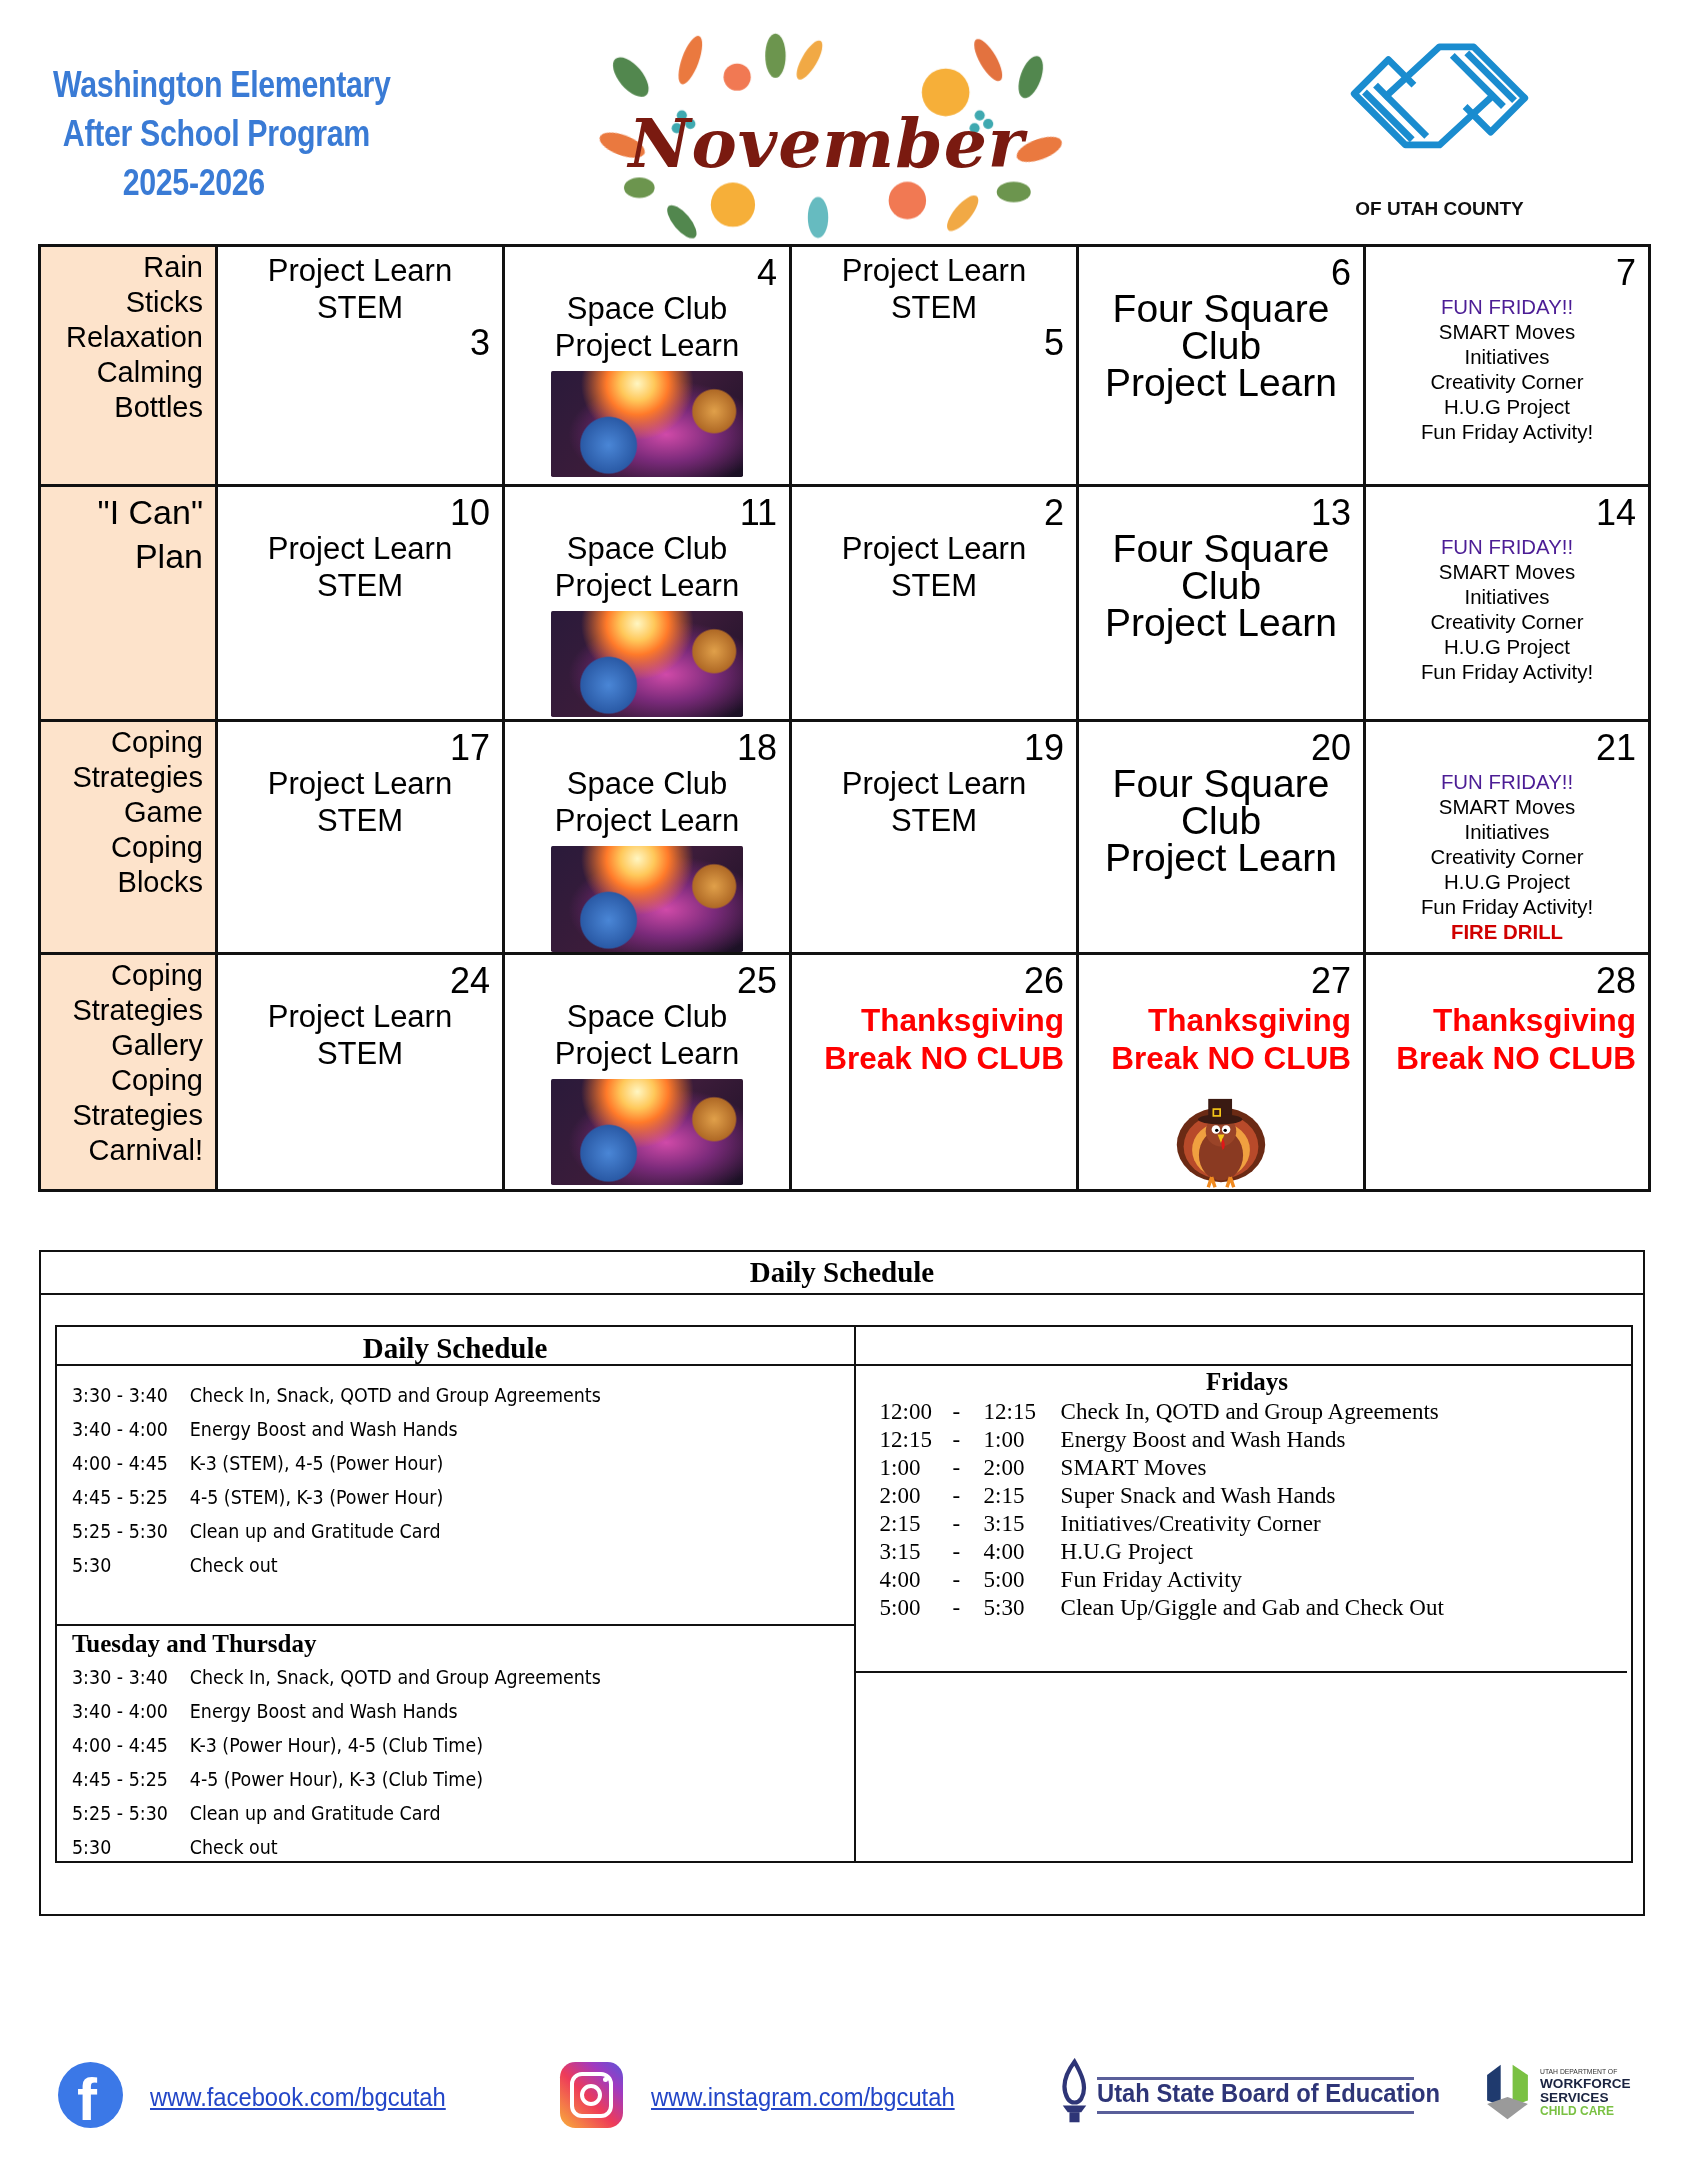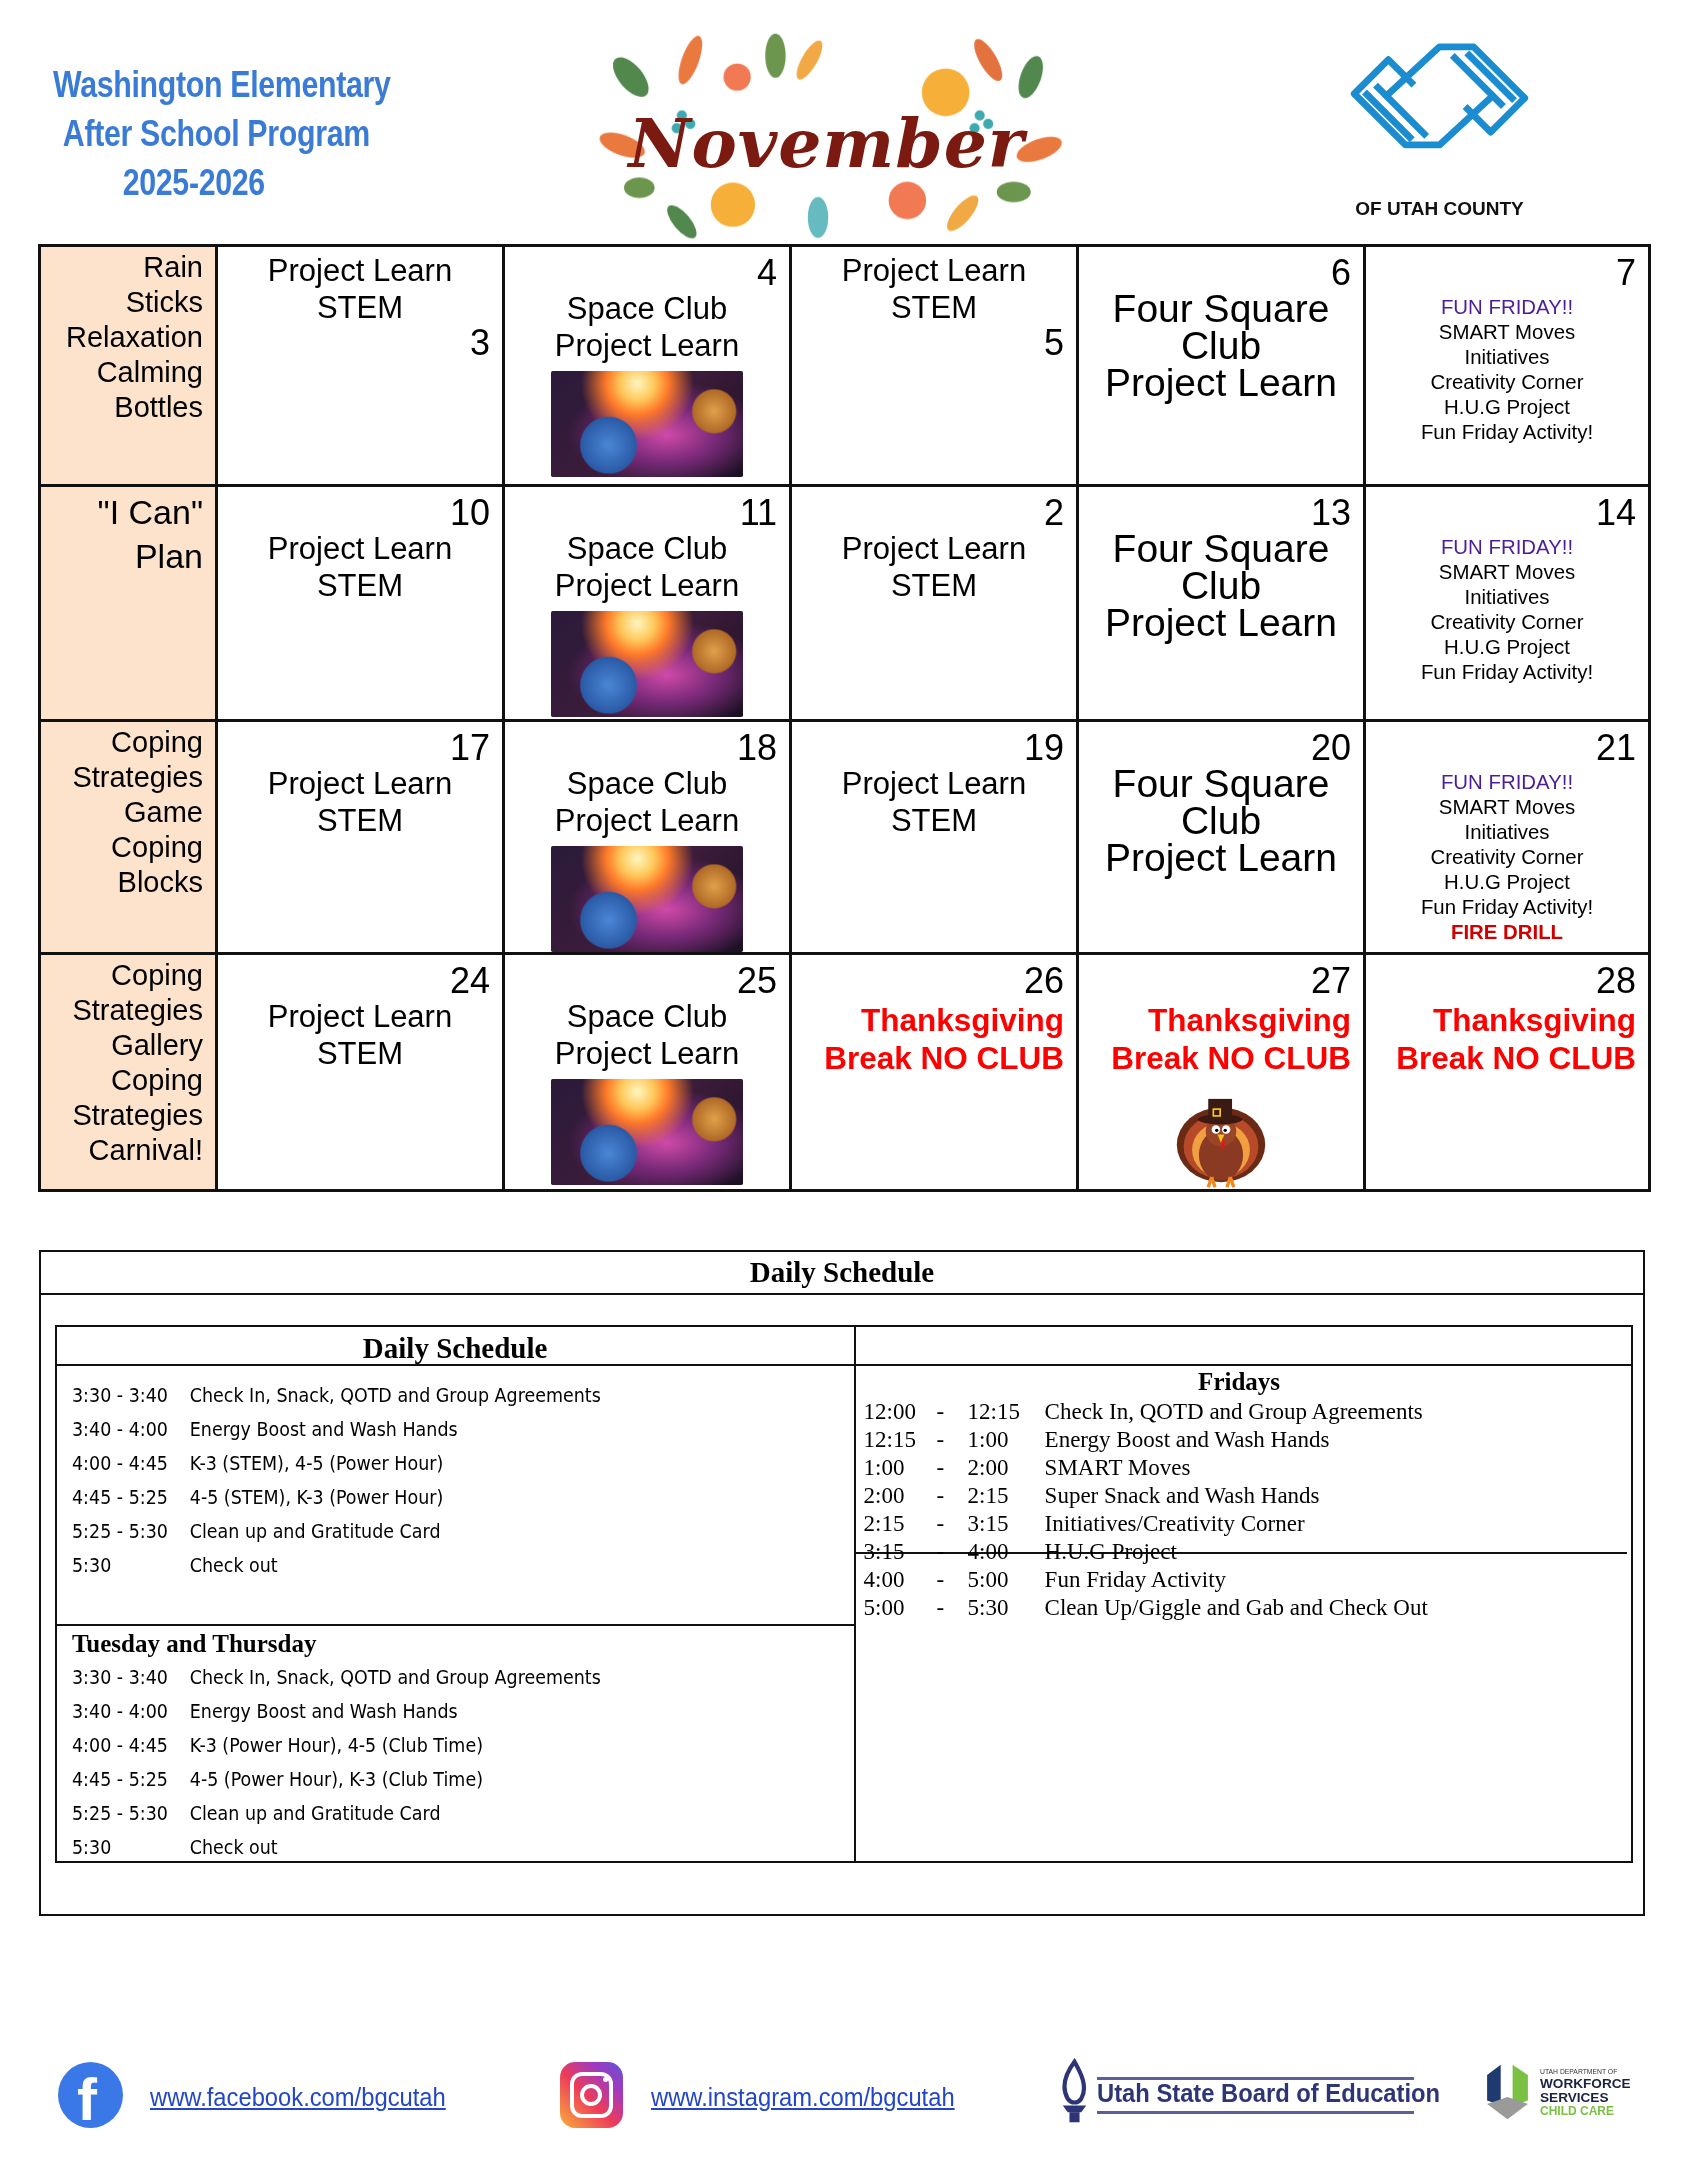--- a/index.html
+++ b/index.html
@@ -62,21 +62,21 @@
   
   .schedule-outer { position: absolute; left: 39px; top: 1250px; width: 1606px; height: 666px; border: 2.6px solid #111; }
   .schedule-outer-title { height: 43px; border-bottom: 2.6px solid #111; text-align: center;
     font-family: "Liberation Serif", serif; font-weight: bold; font-size: 29px; line-height: 41px; }
   .schedule-inner { position: absolute; left: 13.6px; top: 73px; width: 1578px; height: 538px; border: 2.6px solid #111; }
   .inner-head-left { position: absolute; left: 0; top: 0; width: 799px; height: 39px; border-right: 2.6px solid #111; border-bottom: 2.6px solid #111;
     text-align: center; font-family: "Liberation Serif", serif; font-weight: bold; font-size: 29px; line-height: 43px; }
   .inner-head-right { position: absolute; left: 799px; top: 0; right: 0; height: 39px; border-bottom: 2.6px solid #111; }
   .mw-block { position: absolute; left: 0; top: 39px; width: 799px; height: 260px; border-right: 2.6px solid #111; border-bottom: 2.6px solid #111; padding: 1.7px 0 0 15.3px; }
   .tt-block { position: absolute; left: 0; top: 299px; width: 799px; bottom: 0; border-right: 2.6px solid #111; padding: 1.7px 0 0 15.3px; }
-  .fri-block { position: absolute; left: 799px; top: 39px; right: 4px; height: 188px; border-bottom: 2.6px solid #111; padding: 0 0 0 8px; }
+  .fri-block { position: absolute; left: 799px; top: 39px; right: 4px; height: 307px; border-bottom: 2.6px solid #111; padding: 0 0 0 24px; }
   .fri-empty { position: absolute; left: 799px; top: 299px; right: 0; bottom: 0; }
   .sched-heading { font-family: "Liberation Serif", serif; font-weight: bold; font-size: 25px; line-height: 32px; }
   .fri-block .sched-heading { text-align: center; padding-right: 12px; }
   .sched-row { display: flex; font-family: "DejaVu Sans", sans-serif; font-size: 19px; line-height: 34px; transform: scaleX(0.92); transform-origin: left center; white-space: nowrap; }
   .sched-row .t { width: 128px; flex: none; }
   .mw-block .rows { margin-top: 10.2px; }
   .fri-row { display: flex; font-family: "Liberation Serif", serif; font-size: 23px; line-height: 28px; white-space: nowrap; }
   .fri-row .t1 { width: 73px; }
   .fri-row .dash { width: 31px; }
   .fri-row .t2 { width: 77px; }

